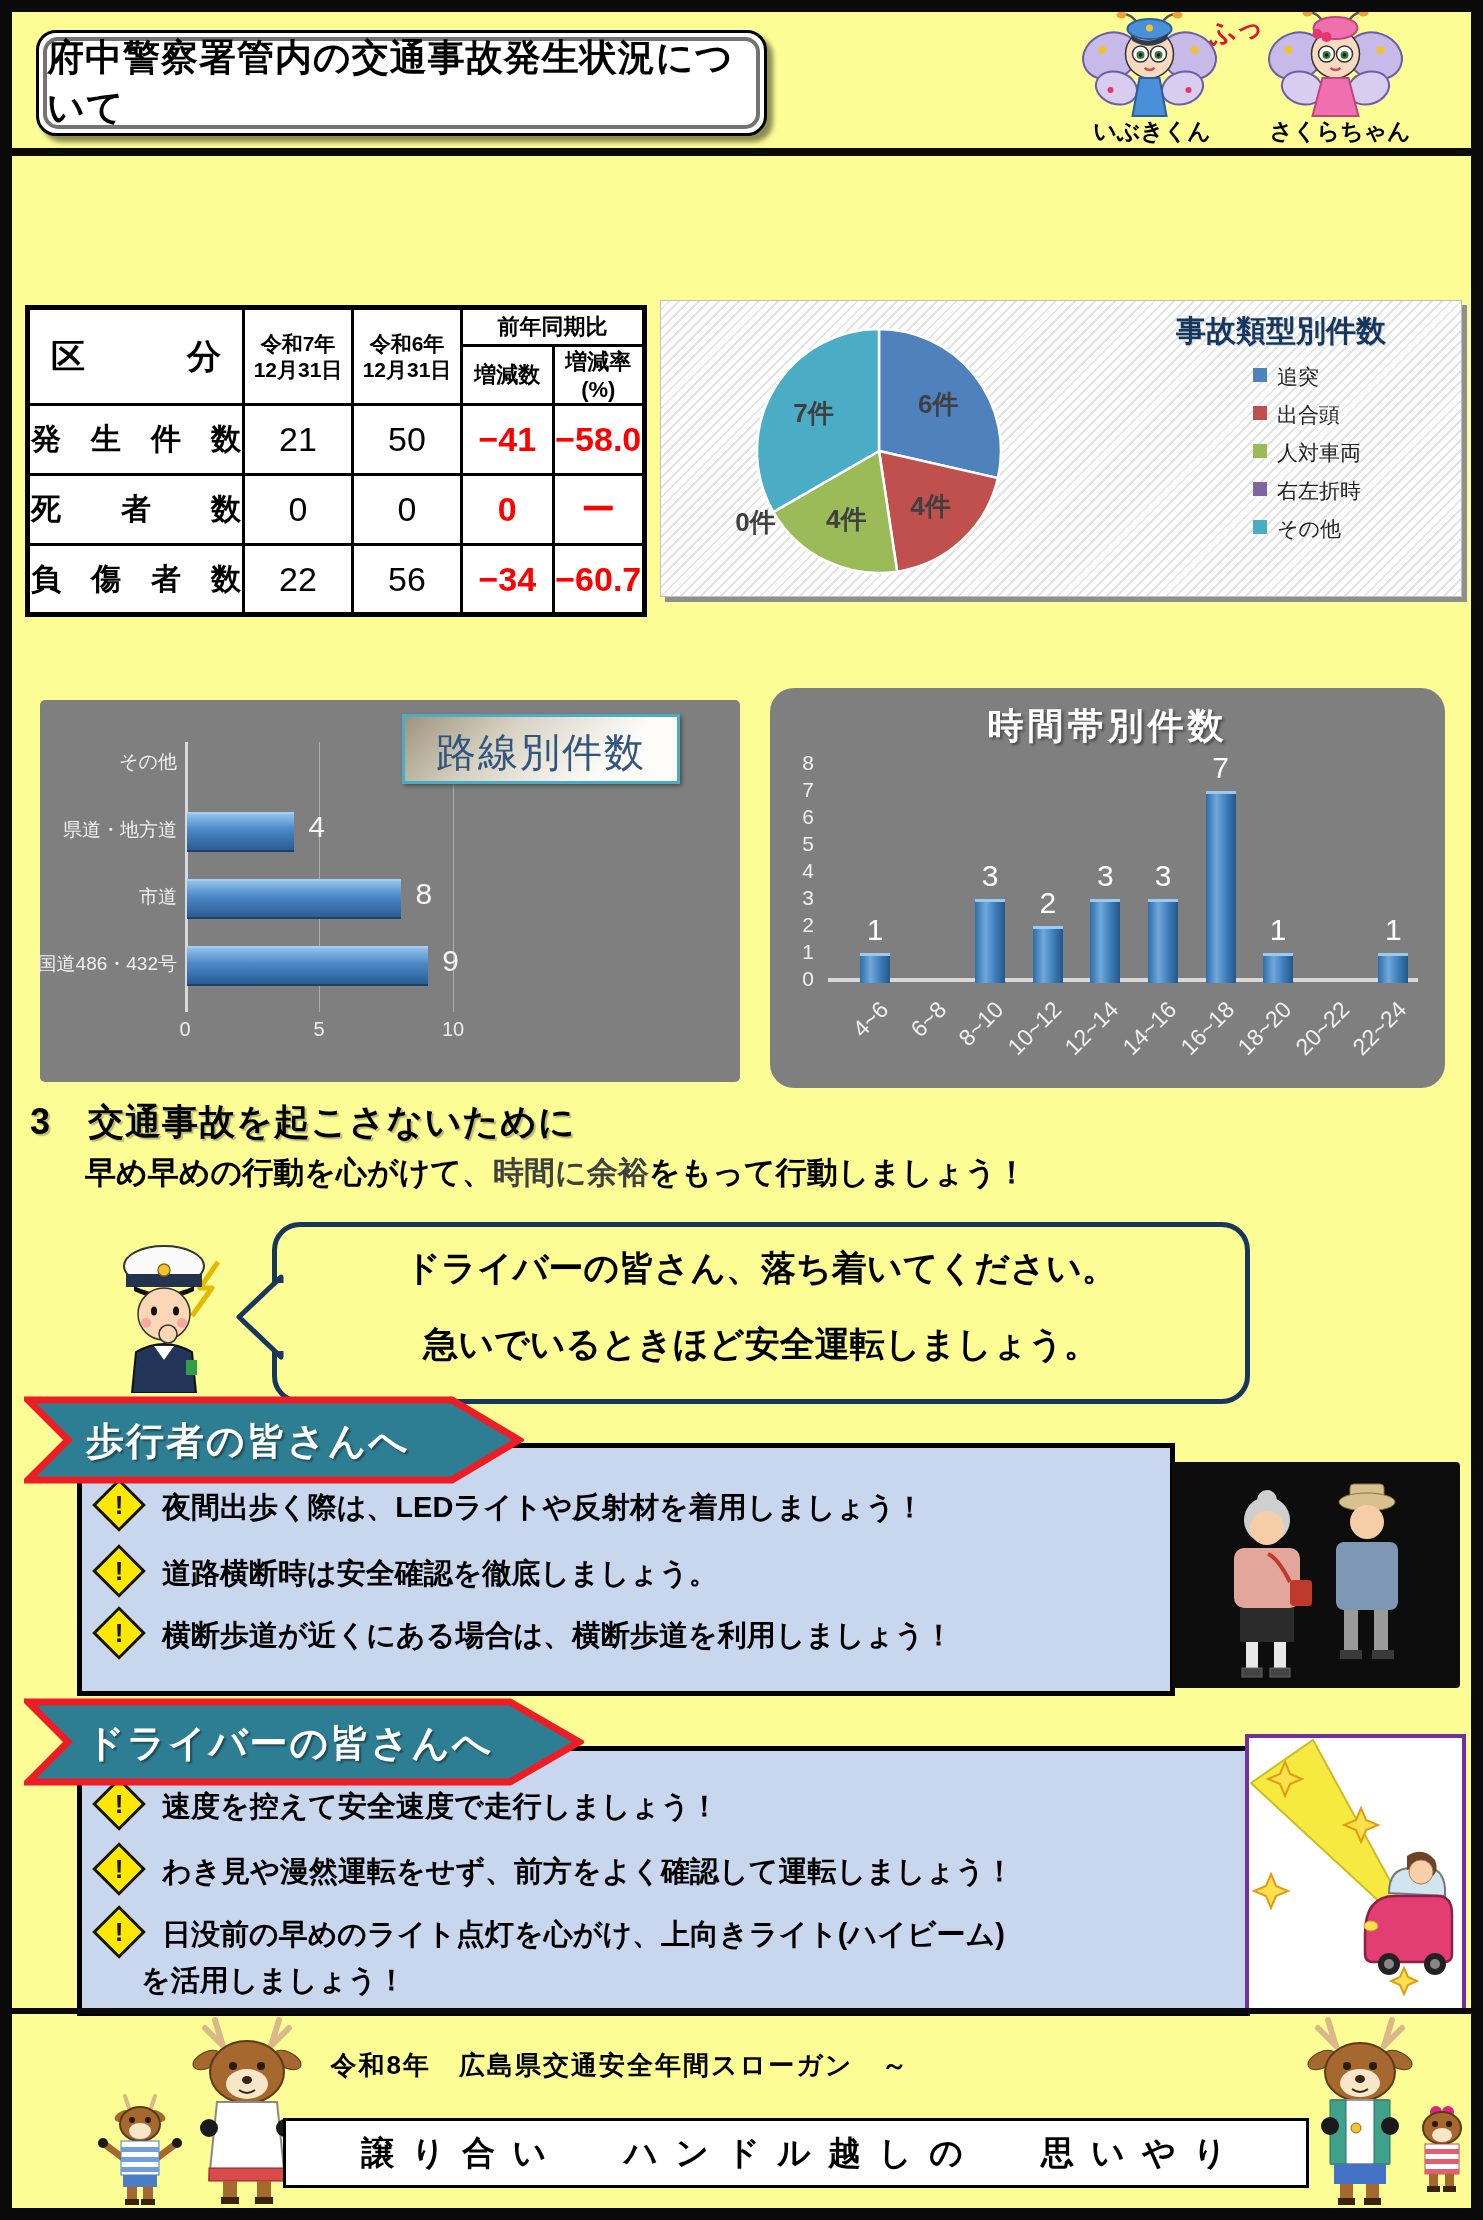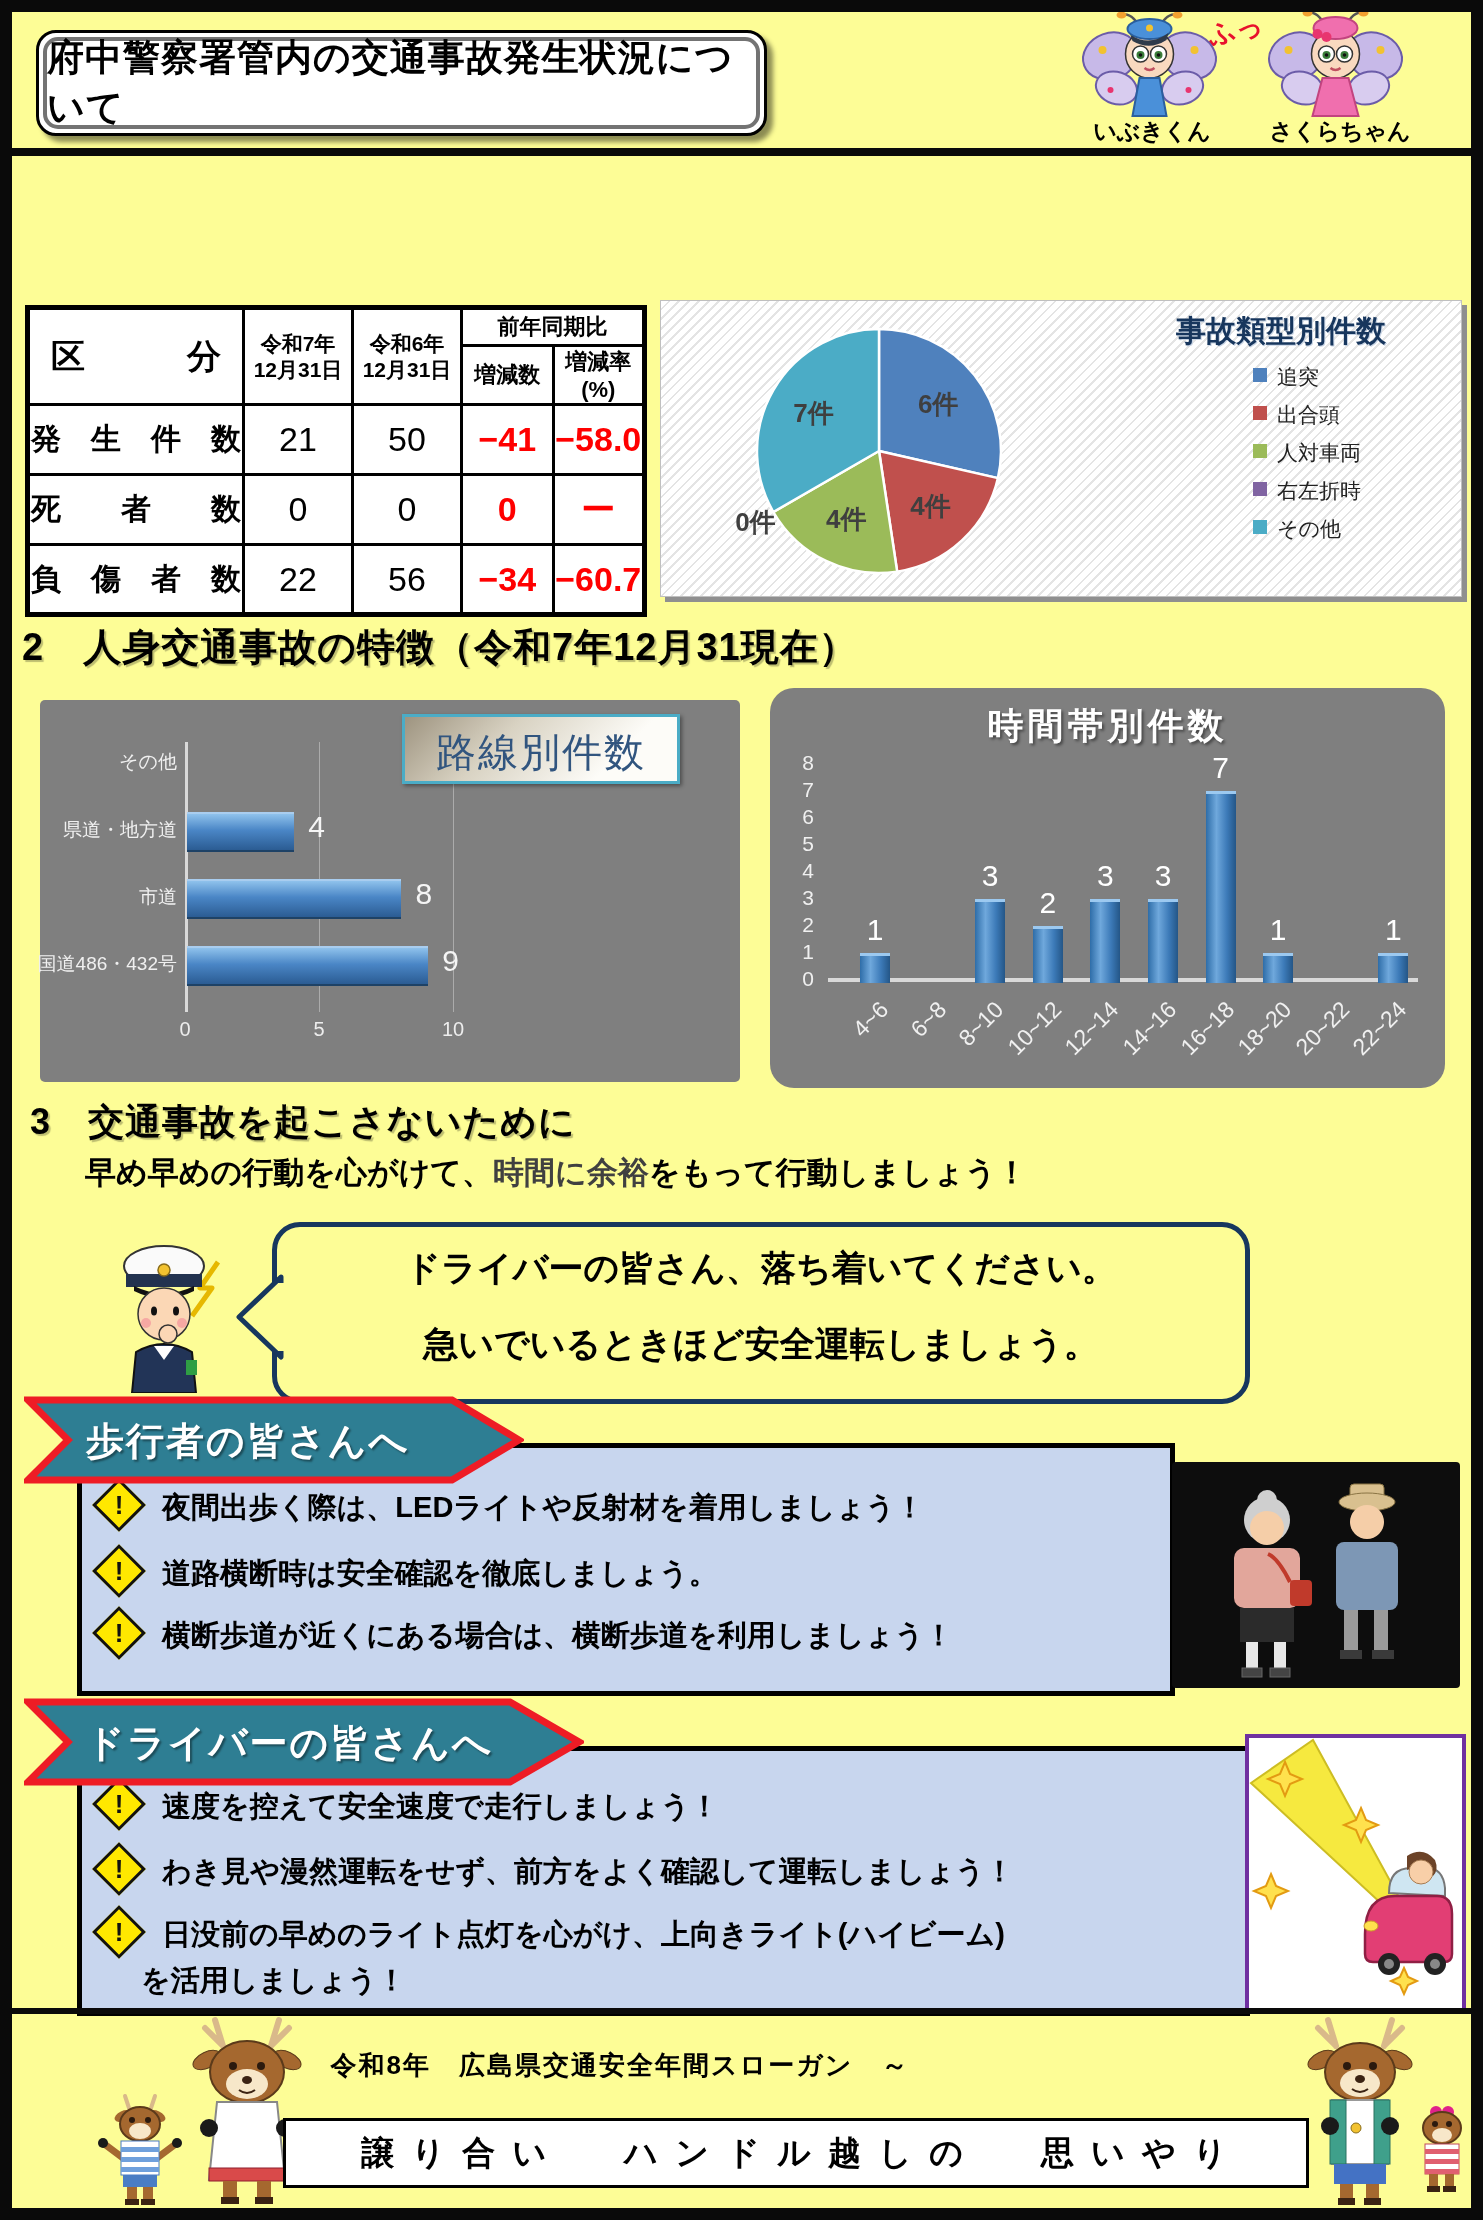--- a/index.html
+++ b/index.html
@@ -215,21 +215,20 @@
         <path d="M218,150 L336.9412052861825,177.14755394267033 A122,122 0 0 1 236.1831564734933,270.6373607994657 Z" fill="#C0504D" stroke="#fff" stroke-width="2.5"></path>
         <text x="269.44826588499234" y="214.44804358520807" text-anchor="middle" fill="#3F3F3F" font-size="26" font-weight="600">4件</text>
         <path d="M218,150 L236.1831564734933,270.6373607994657 A122,122 0 0 1 112.34490073829852,211.00000000000006 Z" fill="#9BBB59" stroke="#fff" stroke-width="2.5"></path>
         <text x="185.18103397314792" y="227.149285168139" text-anchor="middle" fill="#3F3F3F" font-size="26" font-weight="600">4件</text>
         <text x="94.38353386380928" y="230.37000000000006" text-anchor="middle" fill="#3F3F3F" font-size="26" font-weight="600">0件</text>
         <path d="M218,150 L112.34490073829852,211.00000000000006 A122,122 0 0 1 217.99999999999997,28 Z" fill="#4BACC6" stroke="#fff" stroke-width="2.5"></path>
         <text x="152.49383845774508" y="121.17999999999999" text-anchor="middle" fill="#3F3F3F" font-size="26" font-weight="600">7件</text>
       </svg>
     </div>
 
-  <div class="abs h1" style="left:22px;top:622px;">2　人身交通事故の特徴（令和7年12月31現在）</div>
 
   <div id="route-chart" class="abs">
       <div style="position: absolute; left: 145px; top: 42px; width: 3px; height: 270px; background: rgb(217, 217, 217);"></div>
       <div style="position: absolute; left: 123px; top: 318px; width: 44px; text-align: center; font: 20px &quot;Liberation Sans&quot;, sans-serif; color: rgb(237, 237, 237);">0</div>
       <div style="position: absolute; left: 279px; top: 42px; width: 1px; height: 270px; background: rgba(255, 255, 255, 0.35);"></div>
       <div style="position: absolute; left: 257px; top: 318px; width: 44px; text-align: center; font: 20px &quot;Liberation Sans&quot;, sans-serif; color: rgb(237, 237, 237);">5</div>
       <div style="position: absolute; left: 413px; top: 42px; width: 1px; height: 270px; background: rgba(255, 255, 255, 0.35);"></div>
       <div style="position: absolute; left: 391px; top: 318px; width: 44px; text-align: center; font: 20px &quot;Liberation Sans&quot;, sans-serif; color: rgb(237, 237, 237);">10</div>
       <div style="position: absolute; left: -8px; top: 49px; width: 145px; text-align: right; font: 19px &quot;Liberation Sans&quot;, sans-serif; color: rgb(240, 240, 240); white-space: nowrap;">その他</div>
       <div style="position: absolute; left: -8px; top: 117px; width: 145px; text-align: right; font: 19px &quot;Liberation Sans&quot;, sans-serif; color: rgb(240, 240, 240); white-space: nowrap;">県道・地方道</div>

